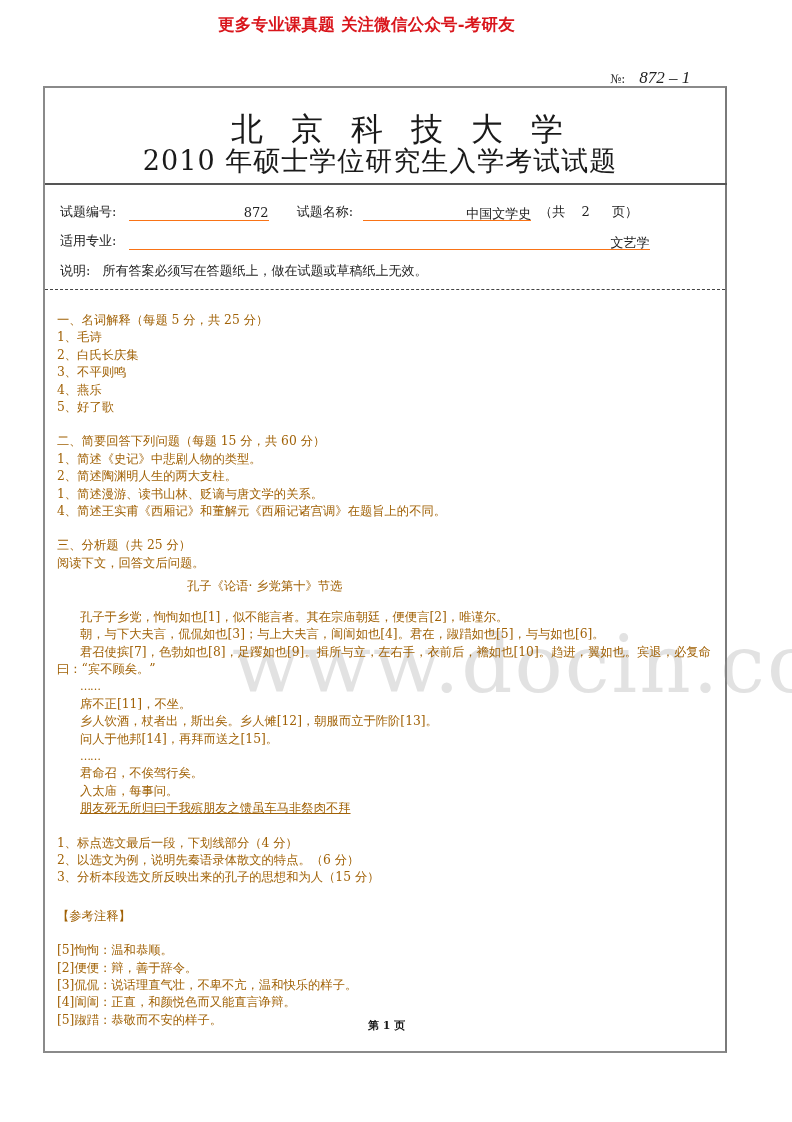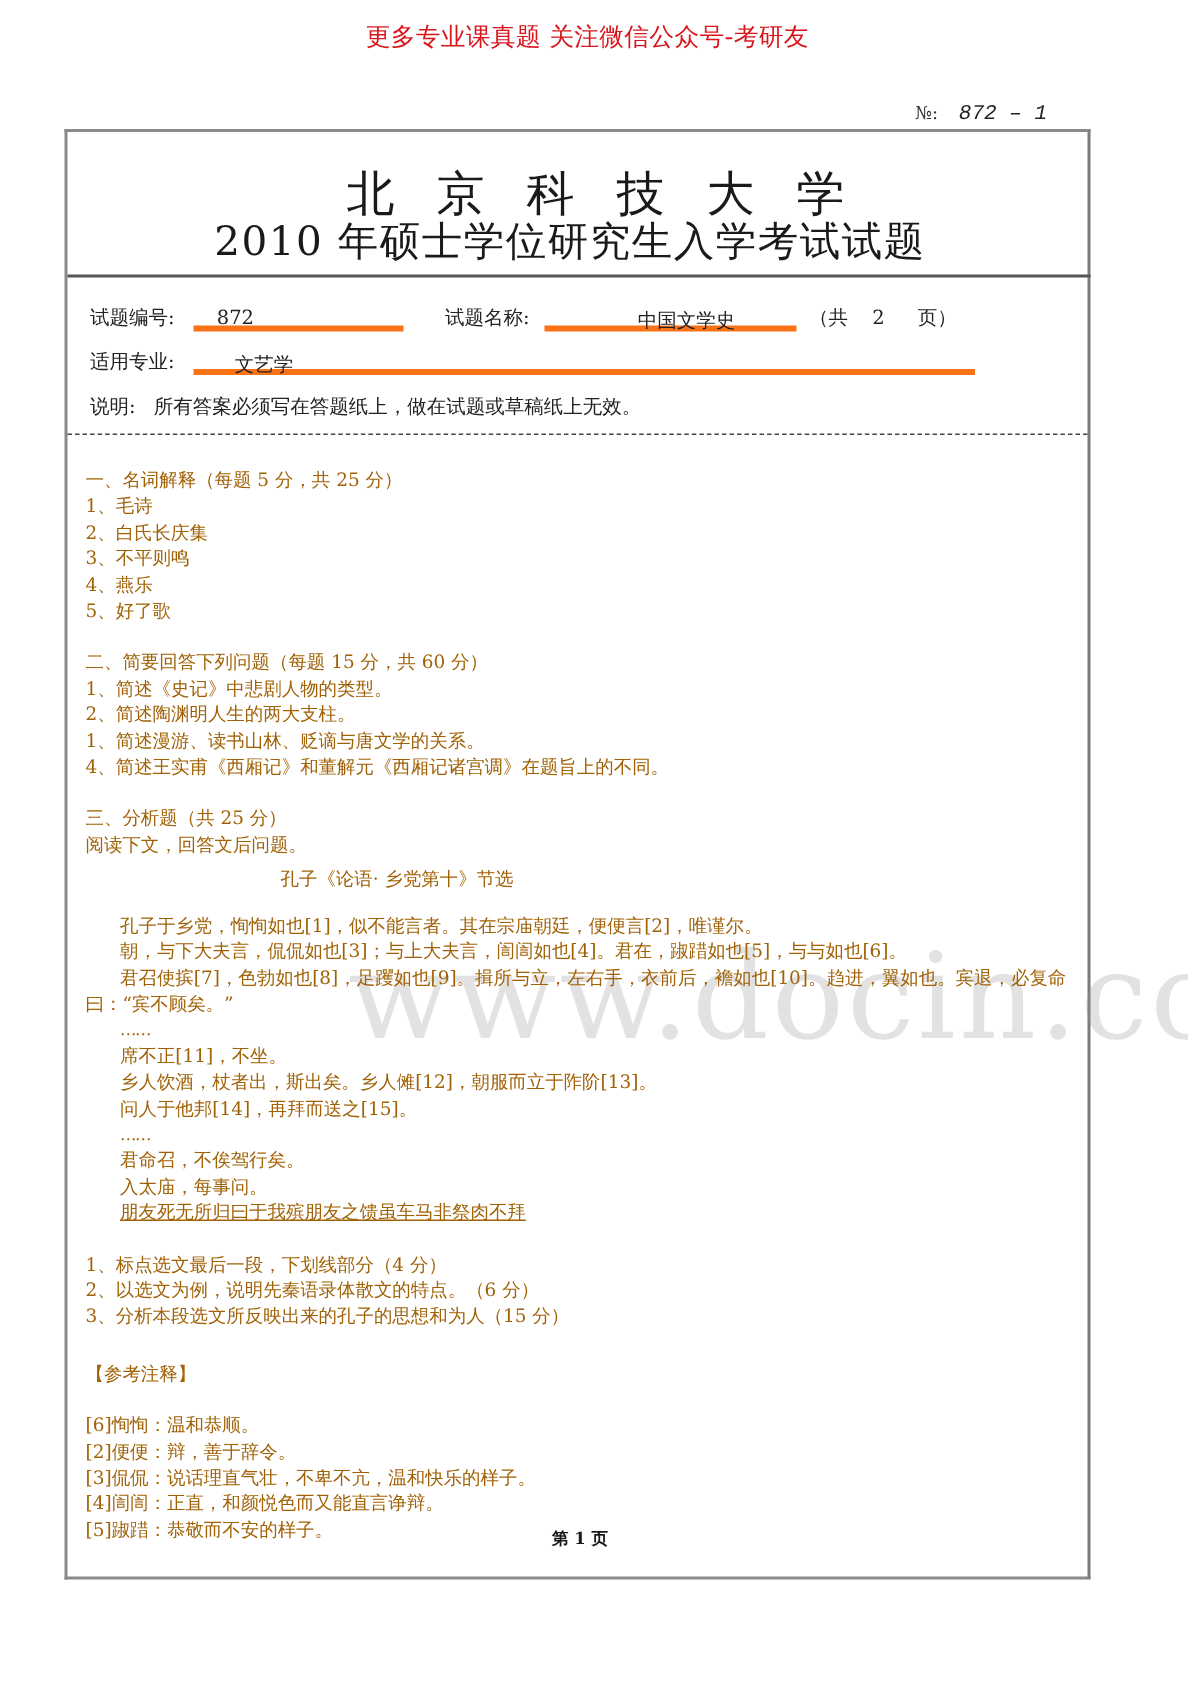--- a/index.html
+++ b/index.html
@@ -2,28 +2,28 @@
 <html><head>
 <meta charset="utf-8">
 <style>
   * { margin: 0; padding: 0; box-sizing: border-box; }
   html, body { width: 792px; height: 1122px; background: #ffffff; overflow: hidden; }
   body { position: relative; font-family: "DejaVu Serif", "Liberation Serif", serif; color: #1a1a1a; }
 
   .banner {
     position: absolute; top: 14px; left: 0; width: 733px; text-align: center;
     font-family: "DejaVu Sans", "Liberation Sans", sans-serif;
-    font-weight: normal; font-size: 16.5px; color: #d9161c; letter-spacing: 0.2px; margin-left: 25px;
+    font-weight: bold; font-size: 16.5px; color: #d9161c; letter-spacing: 0.2px;
   }
   .serial {
     position: absolute; top: 68px; left: 610px;
     font-size: 12px; color: #333;
   }
   .serial .hand {
-    font-family: Liberation Mono, monospace; font-style: italic; font-size: 14px;
+    font-family: Liberation Serif, serif; font-style: italic; font-size: 17px;
     margin-left: 10px; color: #222;
   }
 
   .frame {
     position: absolute; left: 43px; top: 86px; width: 684px; height: 967px;
     border-left: 2px solid #8a8a8a; border-top: 2px solid #8a8a8a;
     border-right: 2px solid #7a7a7a; border-bottom: 2px solid #8a8a8a;
   }
 
   .uni {
@@ -35,21 +35,21 @@
     position: absolute; top: 143px; left: 0; width: 760px; text-align: center;
     font-size: 27px; color: #1a1a1a; letter-spacing: 1px;
   }
   .title-rule {
     position: absolute; top: 183px; left: 45px; width: 682px; height: 2px; background: #555;
   }
 
   .meta { position: absolute; left: 60px; font-size: 13px; color: #222; }
   .meta .lbl { display: inline-block; }
   .meta .fill {
-    display: inline-block; border-bottom: 4px solid #f97316; text-align: left;
+    display: inline-block; border-bottom: 1px solid #f97316; text-align: right;
     padding-left: 10px; height: 16px; vertical-align: bottom;
   }
   .row1 { top: 203px; }
   .row2 { top: 232px; }
   .row3 { top: 262px; }
   .dash-rule {
     position: absolute; top: 289px; left: 45px; width: 680px;
     border-top: 1px dashed #444;
   }
 
@@ -145,20 +145,20 @@
   <p class="indent"><span class="underline">朋友死无所归曰于我殡朋友之馈虽车马非祭肉不拜</span></p>
   <div class="gap"></div>
 
   <p>1、标点选文最后一段，下划线部分（4 分）</p>
   <p>2、以选文为例，说明先秦语录体散文的特点。（6 分）</p>
   <p>3、分析本段选文所反映出来的孔子的思想和为人（15 分）</p>
   <div class="gap"></div>
 
   <p class="ref-title">【参考注释】</p>
   <div class="gap"></div>
-  <p>[6]恂恂：温和恭顺。</p>
+  <p>[5]恂恂：温和恭顺。</p>
   <p>[2]便便：辩，善于辞令。</p>
   <p>[3]侃侃：说话理直气壮，不卑不亢，温和快乐的样子。</p>
   <p>[4]訚訚：正直，和颜悦色而又能直言诤辩。</p>
   <p>[5]踧踖：恭敬而不安的样子。</p>
 </div>
 
 <div class="page-num">第 1 页</div>
 
 </body></html>

